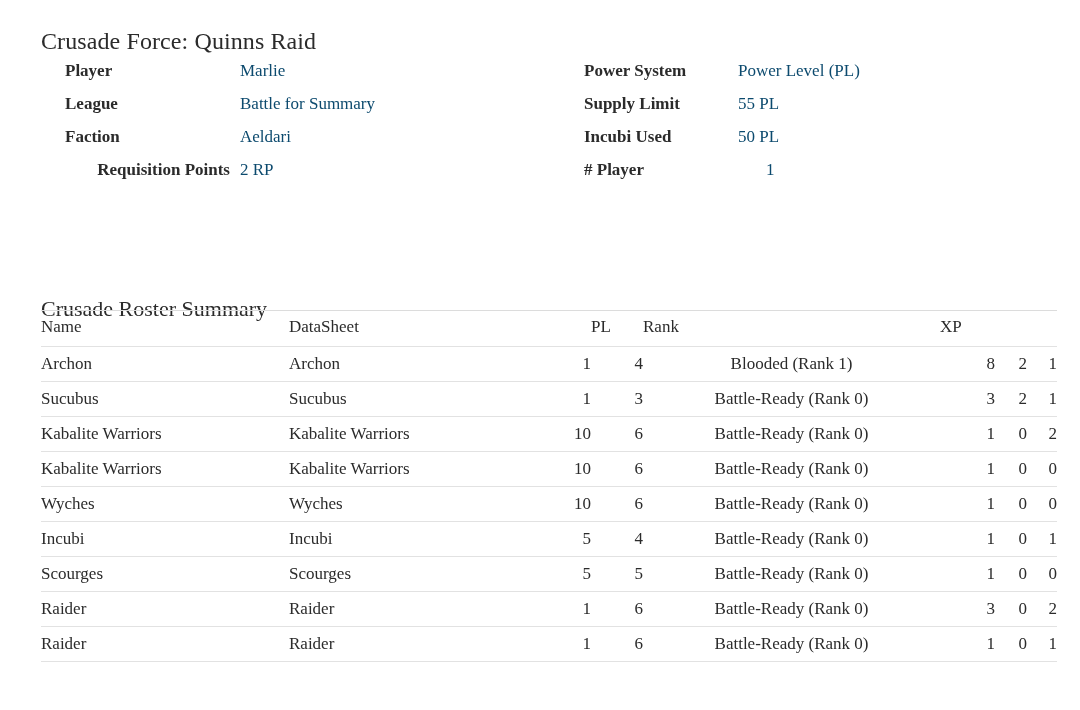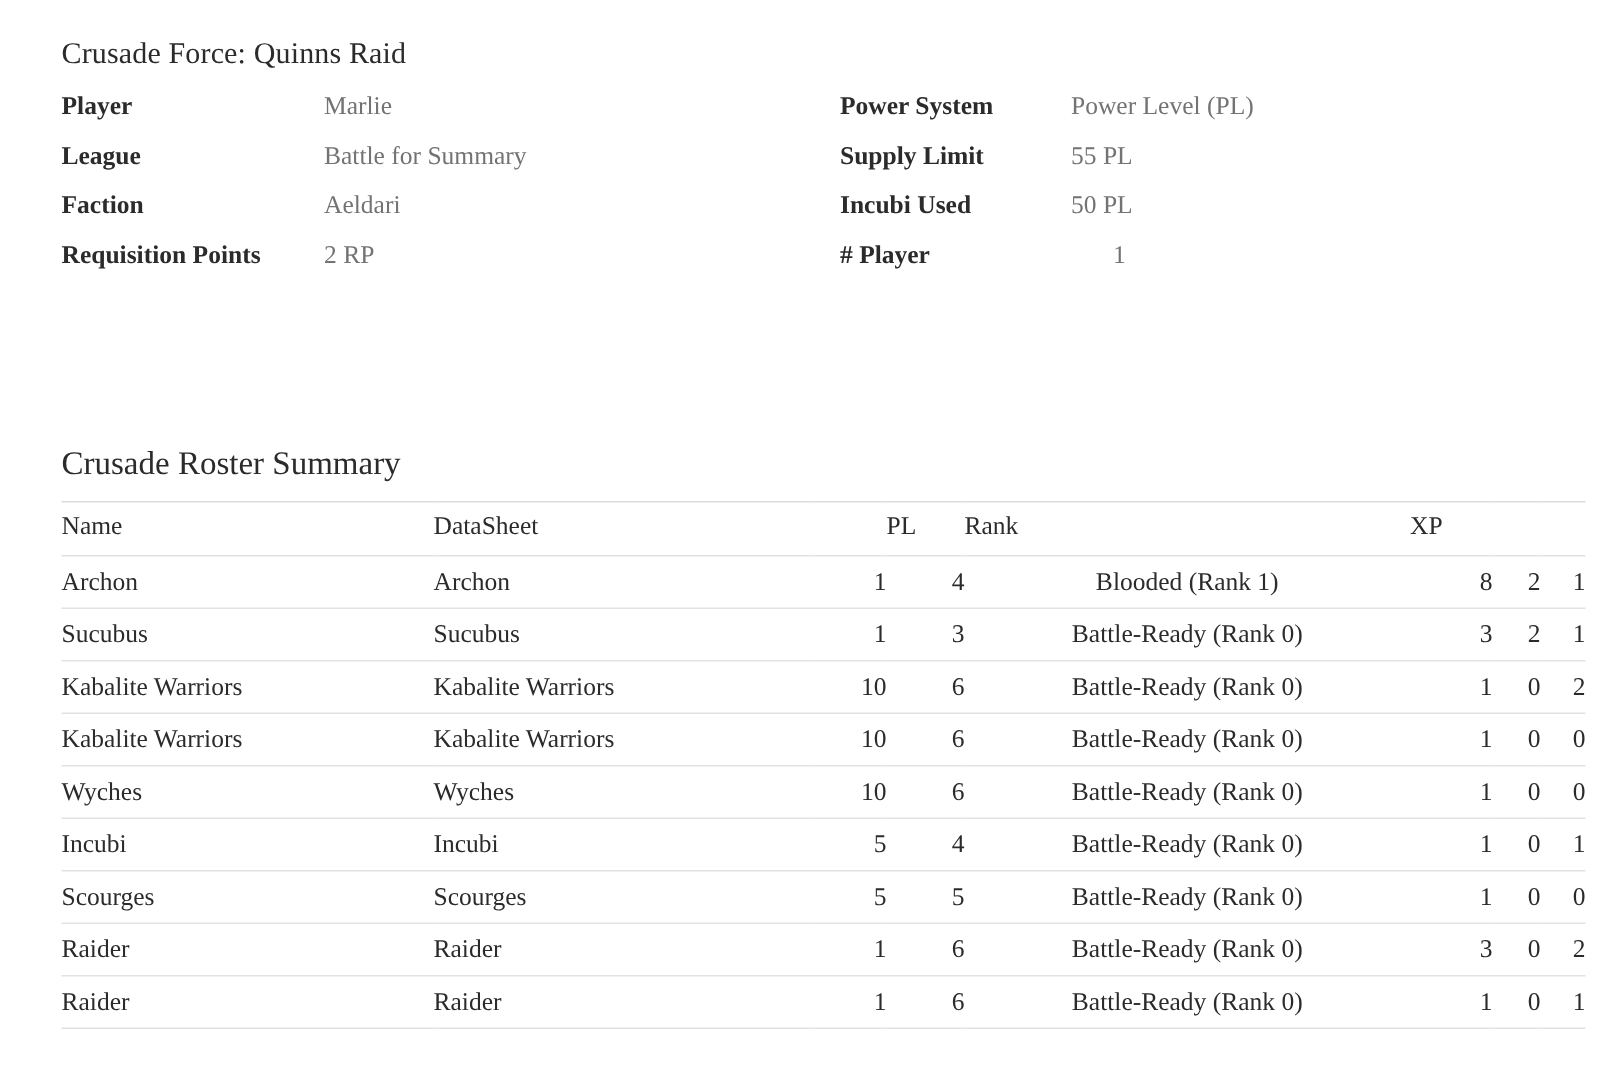--- a/index.html
+++ b/index.html
@@ -20,64 +20,65 @@
     width: 1080px;
     height: 710px;
     padding: 0;
   }
 
   
   .force-title {
     position: absolute;
     left: 41px;
     top: 12px;
-    font-size: 20px;
+    font-size: 24px;
     font-weight: normal;
     letter-spacing: 0.1px;
     color: #2b2b2b;
     white-space: nowrap;
   }
 
   
   .meta-block {
     position: absolute;
     top: 60px;
     width: 1000px;
     left: 41px;
   }
   .meta-col {
     position: absolute;
     top: 0;
+    margin-left: 24px;
   }
   .meta-col.left  { left: 0px;   width: 500px; }
   .meta-col.right { left: 519px; width: 460px; }
 
   .meta-row {
     position: relative;
     height: 33px;
     line-height: 22px;
   }
-  .meta-row.tall { height: 52px; }
+  .meta-row.tall { height: 52px; text-align: right; }
 
   .meta-label {
     position: absolute;
     left: 0;
     top: 0;
     width: 165px;
     font-size: 17px;
     font-weight: bold;
     color: #2b2b2b;
   }
   .meta-value {
     position: absolute;
     left: 175px;
     top: 0;
     font-size: 17px;
     font-weight: normal;
-    color: #737373;
+    color: #0c4a6e;
     white-space: nowrap;
   }
   .meta-col.right .meta-value { left: 154px; }
   .meta-col.right .meta-value.indented { left: 182px; }
 
   
   .roster-heading {
     position: absolute;
     left: 41px;
     top: 275px;
@@ -86,21 +87,20 @@
     color: #2b2b2b;
     white-space: nowrap;
     margin-top: 21px;
   }
 
   .roster-table-wrap {
     position: absolute;
     left: 41px;
     top: 310px;
     width: 1006px;
-    margin-top: 24px;
   }
   table.roster {
     border-collapse: collapse;
     width: 1006px;
     table-layout: fixed;
     font-size: 17px;
   }
   table.roster th,
   table.roster td {
     border-top: 1px solid #e2e2e2;

